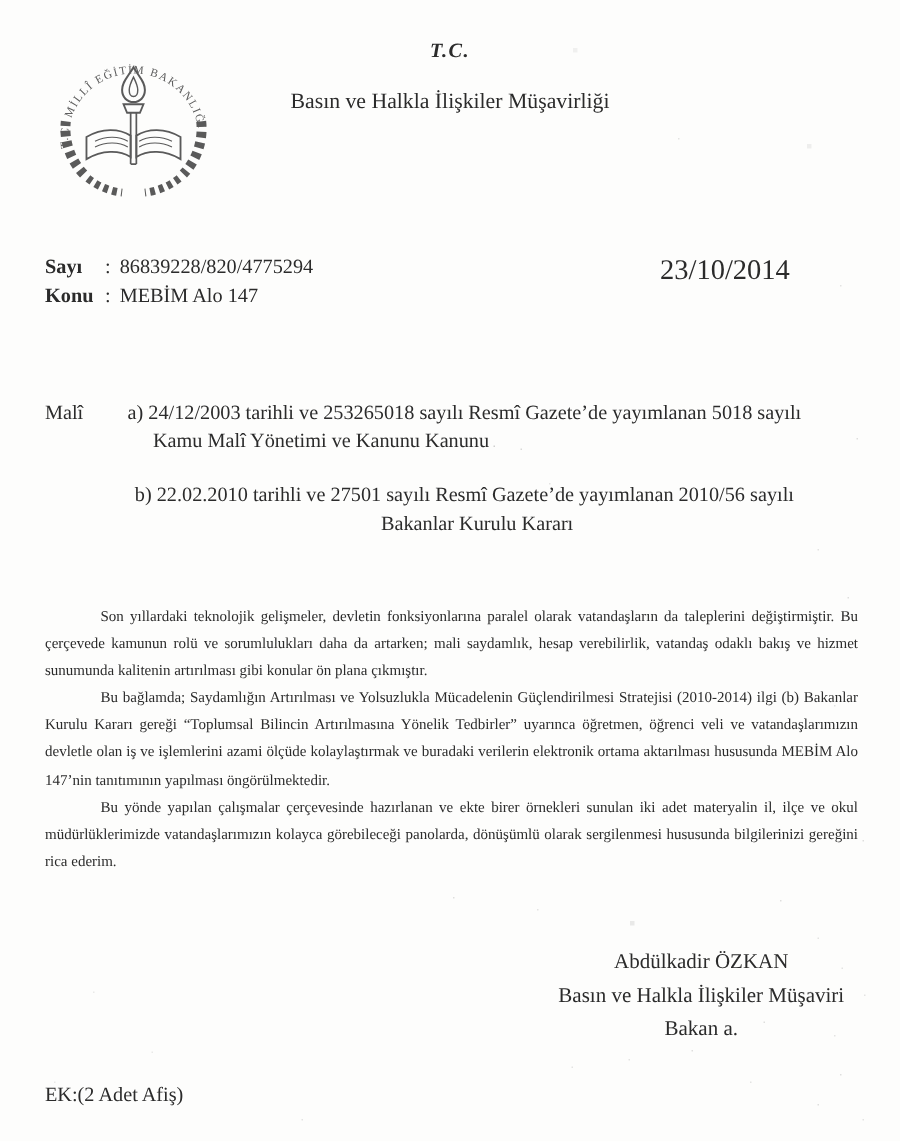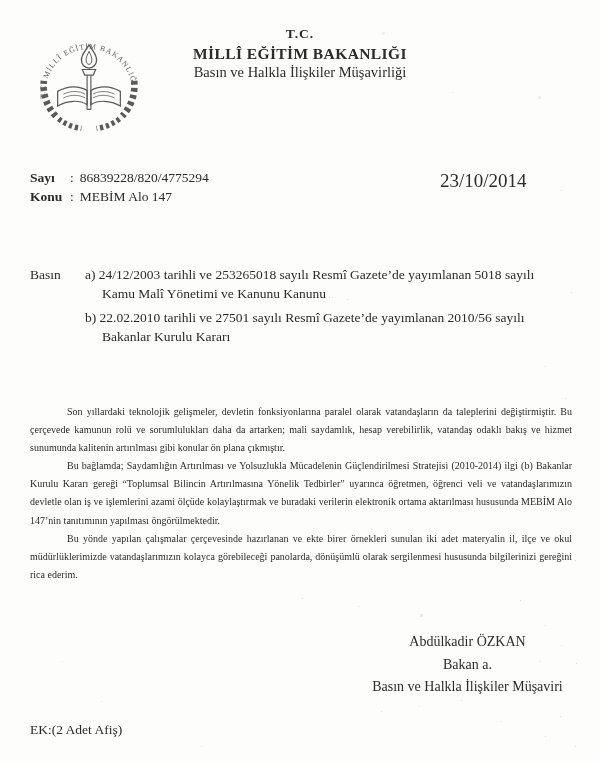--- a/index.html
+++ b/index.html
@@ -7,36 +7,36 @@
     position:relative;
     width:600px;height:761px;
     background:#fdfdfc;
     font-family:"Liberation Serif","DejaVu Serif",serif;
     color:#2b2b2b;
     overflow:hidden;
   }
   
   .logo{position:absolute;left:32px;top:22px;width:114px;height:114px;}
   .header{position:absolute;left:0;top:26px;width:600px;text-align:center;line-height:1.15;}
-  .header .tc{font-size:13.5px;font-weight:bold;letter-spacing:1px;}
+  .header .tc{font-size:13.5px;font-weight:bold;letter-spacing:1px;font-style:italic;}
   .header .ministry{font-size:15.5px;font-weight:bold;letter-spacing:.4px;margin-top:3px;}
-  .header .dept{font-size:14.5px;margin-top:2px;}
+  .header .dept{font-size:14.5px;margin-top:18px;}
   
   .meta{position:absolute;left:30px;top:168px;font-size:13.5px;line-height:19px;}
   .meta .row{display:flex;}
   .meta .lbl{font-weight:600;min-width:40px;}
   .meta .val{margin-left:6px;}
   .date{position:absolute;left:440px;top:170px;font-size:19px;}
   
   .refs{position:absolute;left:30px;top:265px;width:548px;font-size:13.5px;line-height:19px;}
   .refs{display:flex;}
   .refs .lbl{width:55px;flex:none;}
   .refs .item .l1{}
   .refs .item .l2{padding-left:17px;}
-  .refs .item.b{margin-top:5px;}
+  .refs .item.b{margin-top:17px;text-align:center;}
   
   .letter-body{position:absolute;left:30px;top:355px;width:542px;font-size:10px;line-height:18.1px;margin-top:48px;}
   .letter-body p{margin:0;text-indent:37px;text-align:justify;}
   .letter-body p.closing{text-align:left;}
   
   .sig{position:absolute;left:340px;top:631px;width:255px;text-align:center;font-size:14px;line-height:22.5px;}
   
   .ek{position:absolute;left:30px;top:722px;font-size:13.5px;}
   
   .specks{position:absolute;top:0;left:0;width:1px;height:1px;background:transparent;pointer-events:none;
@@ -109,60 +109,59 @@
 
       <path class="seal" d="M25,99 A 46,46 0 0 1 12.5,62" stroke-width="7" stroke-dasharray="4 3.4"></path>
       <path class="seal" d="M107.5,62 A 46,46 0 0 1 95,99" stroke-width="7" stroke-dasharray="4 3.4"></path>
       <path class="seal" d="M28,102 A 47,47 0 0 0 52,112" stroke-width="5.5" stroke-dasharray="3.4 3"></path>
       <path class="seal" d="M92,102 A 47,47 0 0 1 68,112" stroke-width="5.5" stroke-dasharray="3.4 3"></path>
     </svg>
   </div>
 
   <div class="header">
     <div class="tc">T.C.</div>
-    <div class="ministry">MİLLÎ EĞİTİM BAKANLIĞI</div>
     <div class="dept">Basın ve Halkla İlişkiler Müşavirliği</div>
   </div>
 
   <div class="meta">
     <div class="row">
       <span class="lbl">Sayı</span>
         <span>:</span>
         <span class="val">86839228/820/4775294</span>
     </div>
     <div class="row">
       <span class="lbl">Konu</span>
         <span>:</span>
         <span class="val">MEBİM Alo 147</span>
     </div>
   </div>
   <div class="date">23/10/2014</div>
 
   <div class="refs">
-    <div class="lbl">Basın</div>
+    <div class="lbl">Malî</div>
     <div class="items">
       <div class="item a">
         <div class="l1">a) 24/12/2003 tarihli ve 253265018 sayılı Resmî Gazete’de yayımlanan 5018 sayılı</div>
         <div class="l2">Kamu Malî Yönetimi ve Kanunu Kanunu</div>
       </div>
       <div class="item b">
         <div class="l1">b) 22.02.2010 tarihli ve 27501 sayılı Resmî Gazete’de yayımlanan 2010/56 sayılı</div>
         <div class="l2">Bakanlar Kurulu Kararı</div>
       </div>
     </div>
   </div>
 
   <div class="letter-body">
     <p>Son yıllardaki teknolojik gelişmeler, devletin fonksiyonlarına paralel olarak vatandaşların da taleplerini değiştirmiştir. Bu çerçevede kamunun rolü ve sorumlulukları daha da artarken; mali saydamlık, hesap verebilirlik, vatandaş odaklı bakış ve hizmet sunumunda kalitenin artırılması gibi konular ön plana çıkmıştır.</p>
     <p>Bu bağlamda; Saydamlığın Artırılması ve Yolsuzlukla Mücadelenin Güçlendirilmesi Stratejisi (2010-2014) ilgi (b) Bakanlar Kurulu Kararı gereği “Toplumsal Bilincin Artırılmasına Yönelik Tedbirler” uyarınca öğretmen, öğrenci veli ve vatandaşlarımızın devletle olan iş ve işlemlerini azami ölçüde kolaylaştırmak ve buradaki verilerin elektronik ortama aktarılması hususunda MEBİM Alo 147’nin tanıtımının yapılması öngörülmektedir.</p>
     <p>Bu yönde yapılan çalışmalar çerçevesinde hazırlanan ve ekte birer örnekleri sunulan iki adet materyalin il, ilçe ve okul müdürlüklerimizde vatandaşlarımızın kolayca görebileceği panolarda, dönüşümlü olarak sergilenmesi hususunda bilgilerinizi gereğini rica ederim.</p>
   </div>
 
   <div class="sig">
     <div>Abdülkadir ÖZKAN</div>
+    <div>Basın ve Halkla İlişkiler Müşaviri</div>
     <div>Bakan a.</div>
-    <div>Basın ve Halkla İlişkiler Müşaviri</div>
   </div>
 
   <div class="ek">EK:(2 Adet Afiş)</div>
 
   <div class="specks"></div>
 </div>
 
 </body></html>

